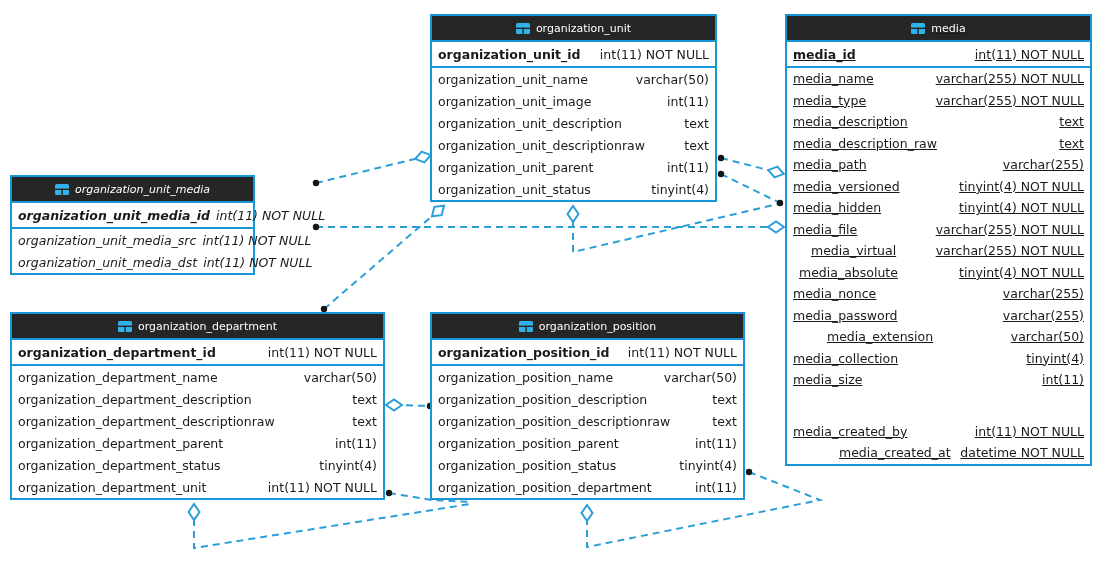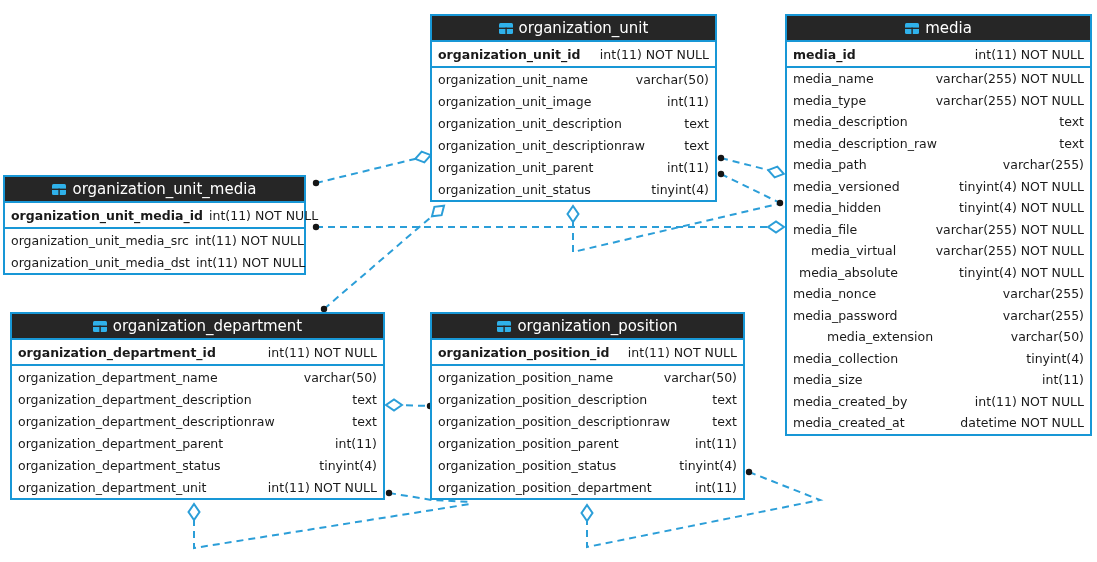--- a/index.html
+++ b/index.html
@@ -5,21 +5,21 @@
   :root{
     --border:#1897d6; --headerBg:#262626; --headerText:#ffffff;
     --line:#2b9ed8; --text:#1a1a1a; --dot:#161616; --canvasBg:#ffffff;
   }
   *{box-sizing:border-box}
   html,body{margin:0;padding:0;background:#fff}
   body{font-family:"DejaVu Sans","Liberation Sans",sans-serif}
   #canvas{position:relative;width:1097px;height:562px;background:var(--canvasBg);overflow:hidden}
   #rel-svg{position:absolute;left:0;top:0;width:1097px;height:562px}
   .table{position:absolute;background:#ffffff;border:2px solid var(--border);font-size:12.5px;color:var(--text)}
-  .table-header{height:26px;background:var(--headerBg);color:var(--headerText);display:flex;align-items:center;justify-content:center;gap:6px;border-bottom:2px solid var(--border);font-size:15px;white-space:nowrap}
+  .table-header{height:26px;background:var(--headerBg);color:var(--headerText);display:flex;align-items:center;justify-content:center;gap:6px;border-bottom:2px solid var(--border);font-size:11px;white-space:nowrap}
   .table-header .ticon{display:flex;align-items:center}
   .pk-row{height:26px;display:flex;align-items:center;justify-content:space-between;gap:6px;padding:0 6px;border-bottom:2px solid var(--border);white-space:nowrap}
   .pk-row .c-name{font-weight:bold}
   .col-row{height:22px;display:flex;align-items:center;justify-content:space-between;gap:6px;padding:0 6px;white-space:nowrap}
   .c-name{text-align:left}
   .c-type{text-align:right}
 </style>
 </head>
 <body>
 
@@ -106,21 +106,21 @@
       </div>
       <div class="col-row">
         <span class="c-name">organization_unit_parent</span>
         <span class="c-type">int(11)</span>
       </div>
       <div class="col-row">
         <span class="c-name">organization_unit_status</span>
         <span class="c-type">tinyint(4)</span>
       </div>
     </div>
-    <div class="table" style="left: 785px; top: 14px; width: 307px;">
+    <div class="table" style="left: 785px; top: 14px; width: 307px; text-decoration: underline;">
       <div class="table-header">
         <span class="ticon">
           <svg width="14" height="11" viewBox="0 0 14 11" aria-hidden="true">
   <rect x="0" y="0" width="14" height="11" rx="1.5" fill="#2fb1ea"></rect>
   <rect x="0" y="4.6" width="14" height="1.4" fill="#262626"></rect>
   <rect x="6.4" y="4.6" width="1.4" height="6.4" fill="#262626"></rect>
 </svg>
         </span>
         <span>media</span>
       </div>
@@ -181,30 +181,30 @@
         <span class="c-type">varchar(50)</span>
       </div>
       <div class="col-row" style="height: 21.5px;">
         <span class="c-name">media_collection</span>
         <span class="c-type">tinyint(4)</span>
       </div>
       <div class="col-row" style="height: 21.5px;">
         <span class="c-name">media_size</span>
         <span class="c-type">int(11)</span>
       </div>
-      <div class="col-row" style="height: 21.5px;">
+      <div class="col-row" style="height: 21.5px; margin-top: 30px;">
         <span class="c-name">media_created_by</span>
         <span class="c-type">int(11) NOT NULL</span>
       </div>
-      <div class="col-row" style="height: 21.5px;">
+      <div class="col-row" style="height: 21.5px; margin-left: 46px;">
         <span class="c-name">media_created_at</span>
         <span class="c-type">datetime NOT NULL</span>
       </div>
     </div>
-    <div class="table" style="left: 3px; top: 175px; width: 303px;">
+    <div class="table" style="left: 10px; top: 175px; width: 245px; font-style: italic;">
       <div class="table-header">
         <span class="ticon">
           <svg width="14" height="11" viewBox="0 0 14 11" aria-hidden="true">
   <rect x="0" y="0" width="14" height="11" rx="1.5" fill="#2fb1ea"></rect>
   <rect x="0" y="4.6" width="14" height="1.4" fill="#262626"></rect>
   <rect x="6.4" y="4.6" width="1.4" height="6.4" fill="#262626"></rect>
 </svg>
         </span>
         <span>organization_unit_media</span>
       </div>

